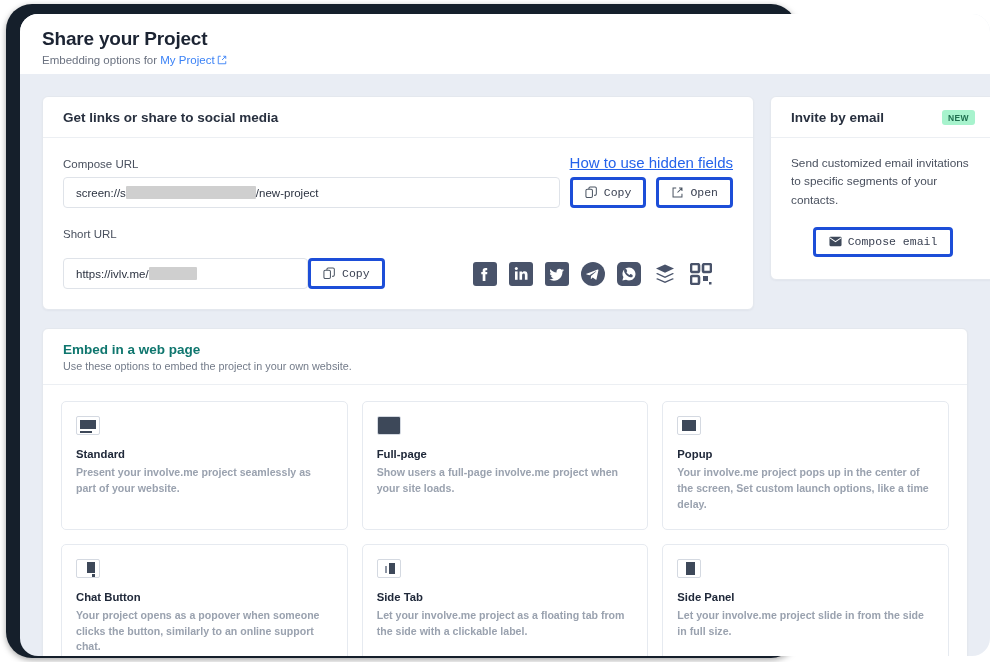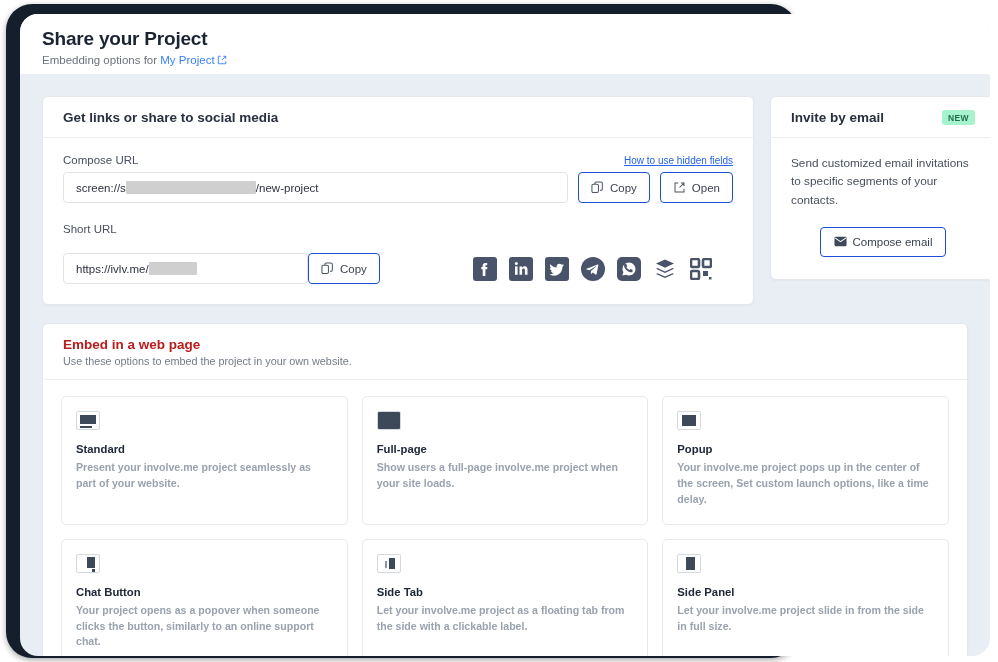--- a/index.html
+++ b/index.html
@@ -100,21 +100,21 @@
     display: flex;
     align-items: baseline;
     justify-content: space-between;
     margin-bottom: 6px;
   }
   .field-label {
     font-size: 11.5px;
     color: #49505e;
   }
   .hidden-fields-link {
-    font-size: 10px;
+    font-size: 15px;
     color: #2563eb;
     text-decoration: underline;
     cursor: pointer;
   }
 
   .input-row { display: flex; align-items: center; gap: 10px; }
 
   .text-input {
     height: 31px;
     border: 1px solid #dfe3e9;
@@ -136,30 +136,31 @@
     background: #cfcfcf;
     height: 13px;
     border-radius: 1px;
     vertical-align: middle;
   }
   .redacted-long { width: 130px; }
   .redacted-short { width: 48px; }
 
   .btn {
     height: 31px;
-    border: 1px solid #1d4ed8;
+    border: 3px solid #1d4ed8;
     border-radius: 4px;
     background: #fff;
     display: inline-flex;
     align-items: center;
     gap: 6px;
     padding: 0 12px;
     font-size: 11.5px;
     color: #3b4253;
     cursor: pointer;
+    font-family: Liberation Mono, monospace;
   }
   .btn svg { display: block; }
 
   .short-row {
     display: flex;
     align-items: center;
     justify-content: space-between;
     margin-top: 16px;
   }
   .short-left { display: flex; align-items: center; gap: 0; }
@@ -186,21 +187,21 @@
     font-size: 11.5px;
     padding: 0 13px;
   }
 
   
   .card-embed { margin-top: 18px; }
   .embed-head {
     padding: 13px 20px 12px 20px;
     border-bottom: 1px solid #eceff3;
   }
-  .embed-head h2 { margin: 0 0 3px 0; font-size: 13.5px; font-weight: bold; color:#b91c1c; }
+  .embed-head h2 { margin: 0 0 3px 0; font-size: 13.5px; font-weight: bold; color:#0f766e; }
   .embed-sub { font-size: 10.8px; color: #737b89; }
 
   .embed-grid {
     padding: 16px 18px 18px 18px;
     display: grid;
     grid-template-columns: repeat(3, 1fr);
     gap: 14px;
   }
   .embed-card {
     border: 1px solid #e6eaf0;

